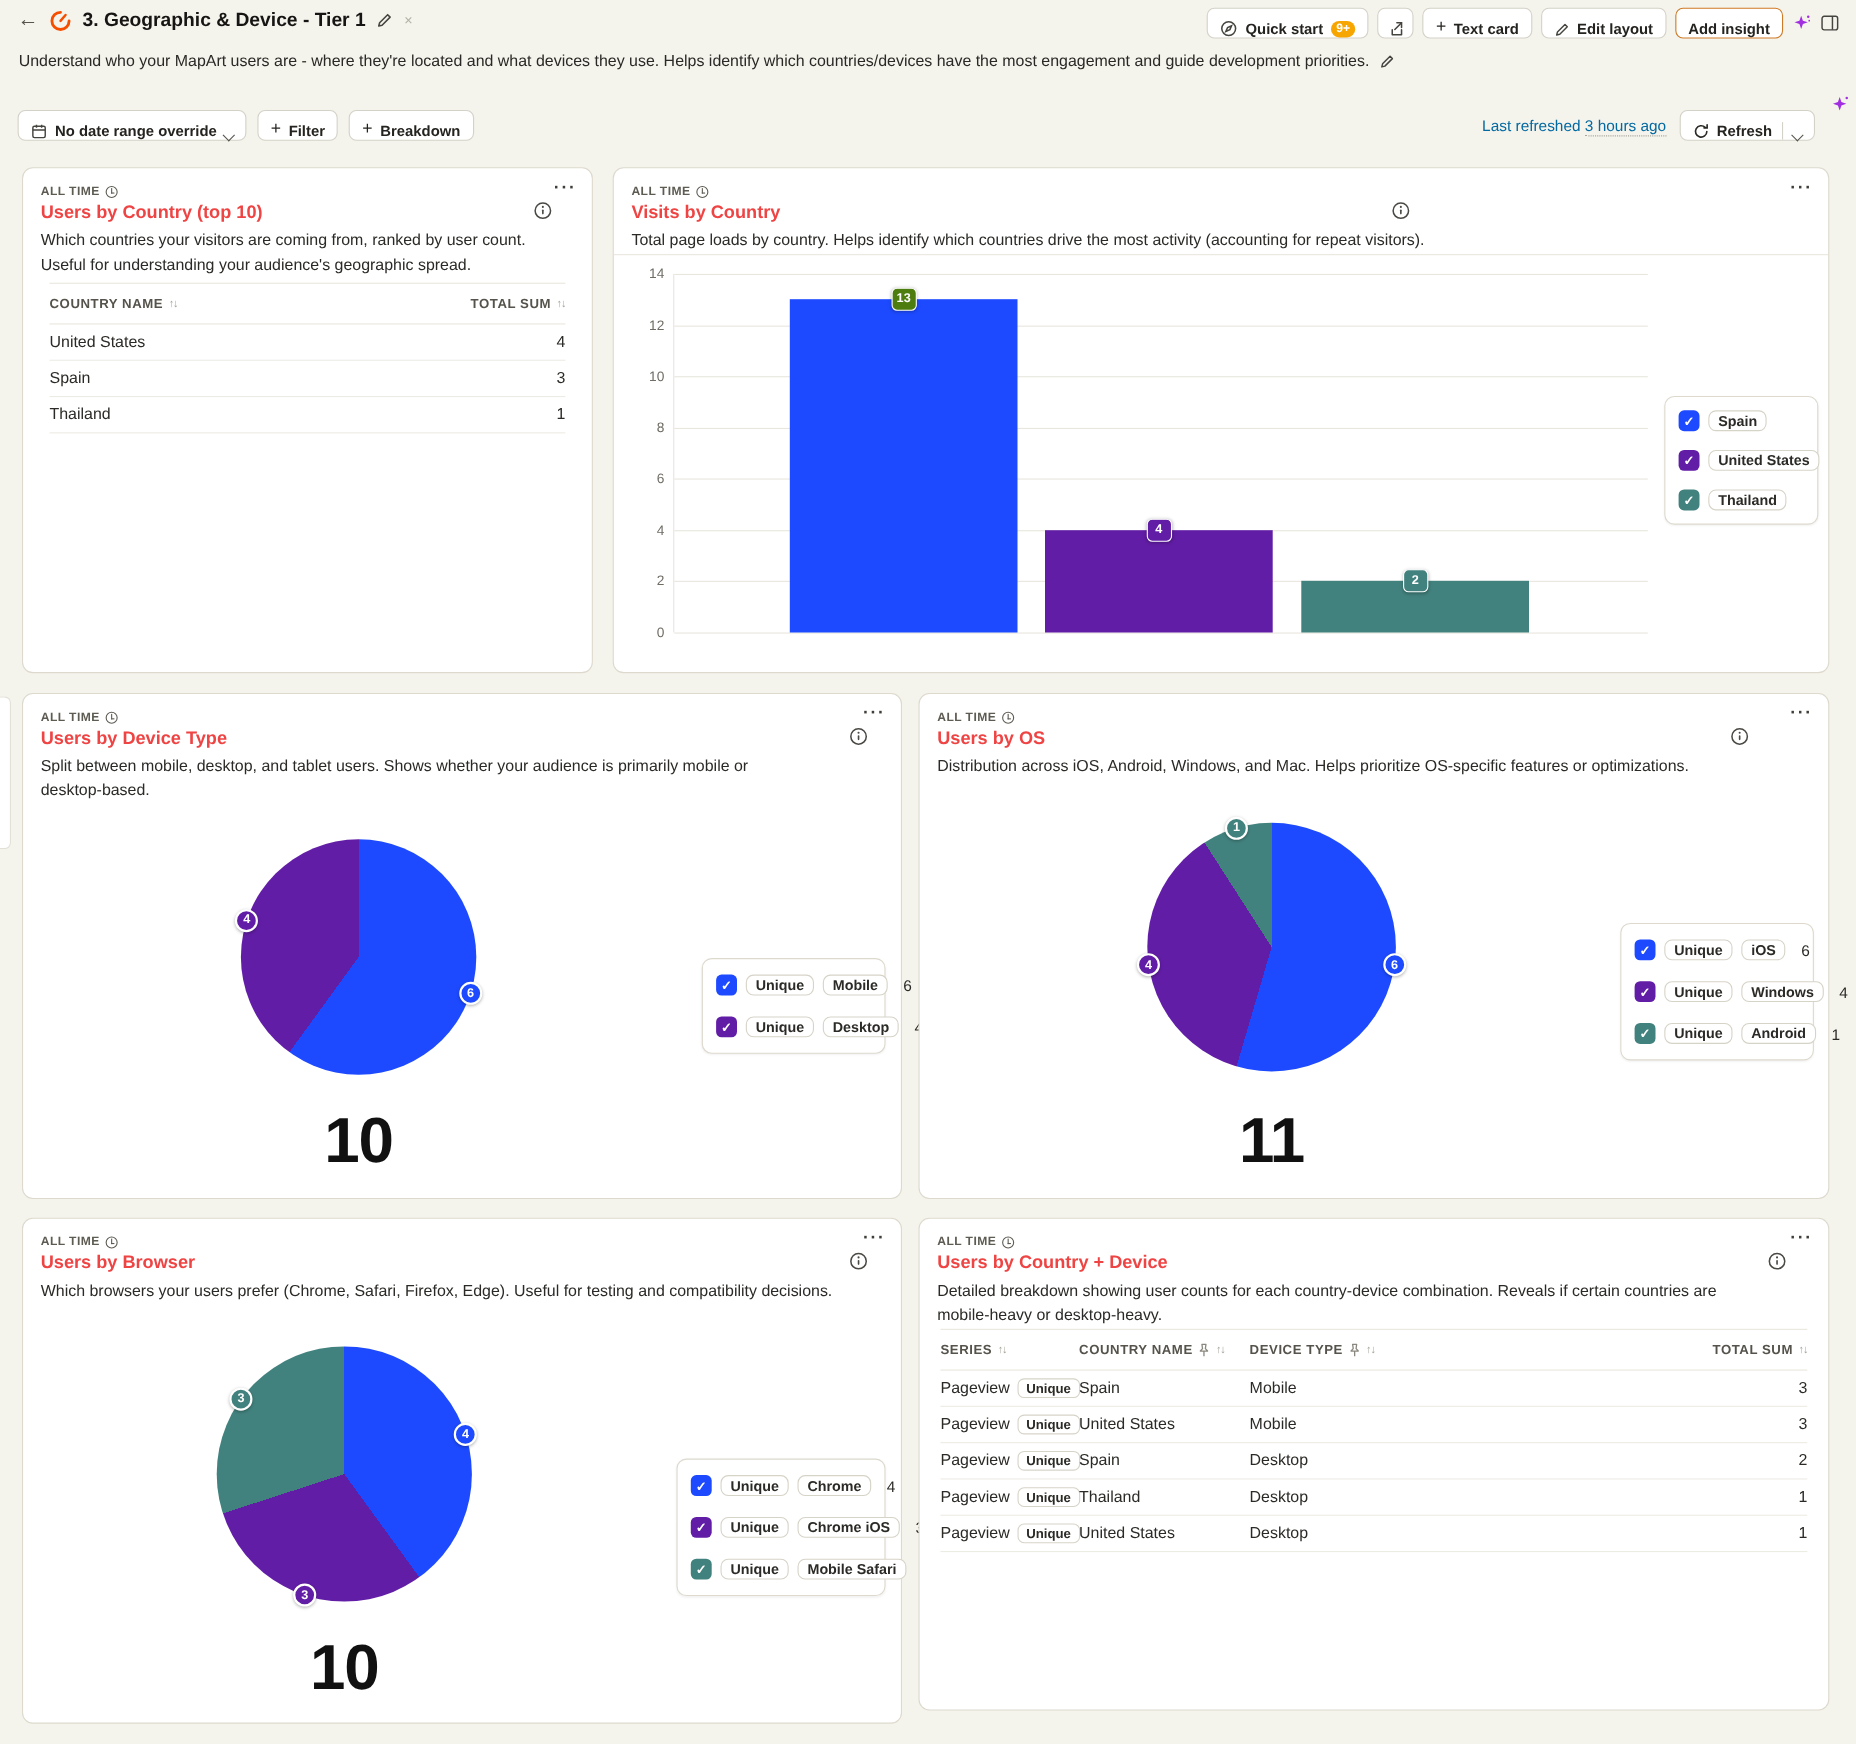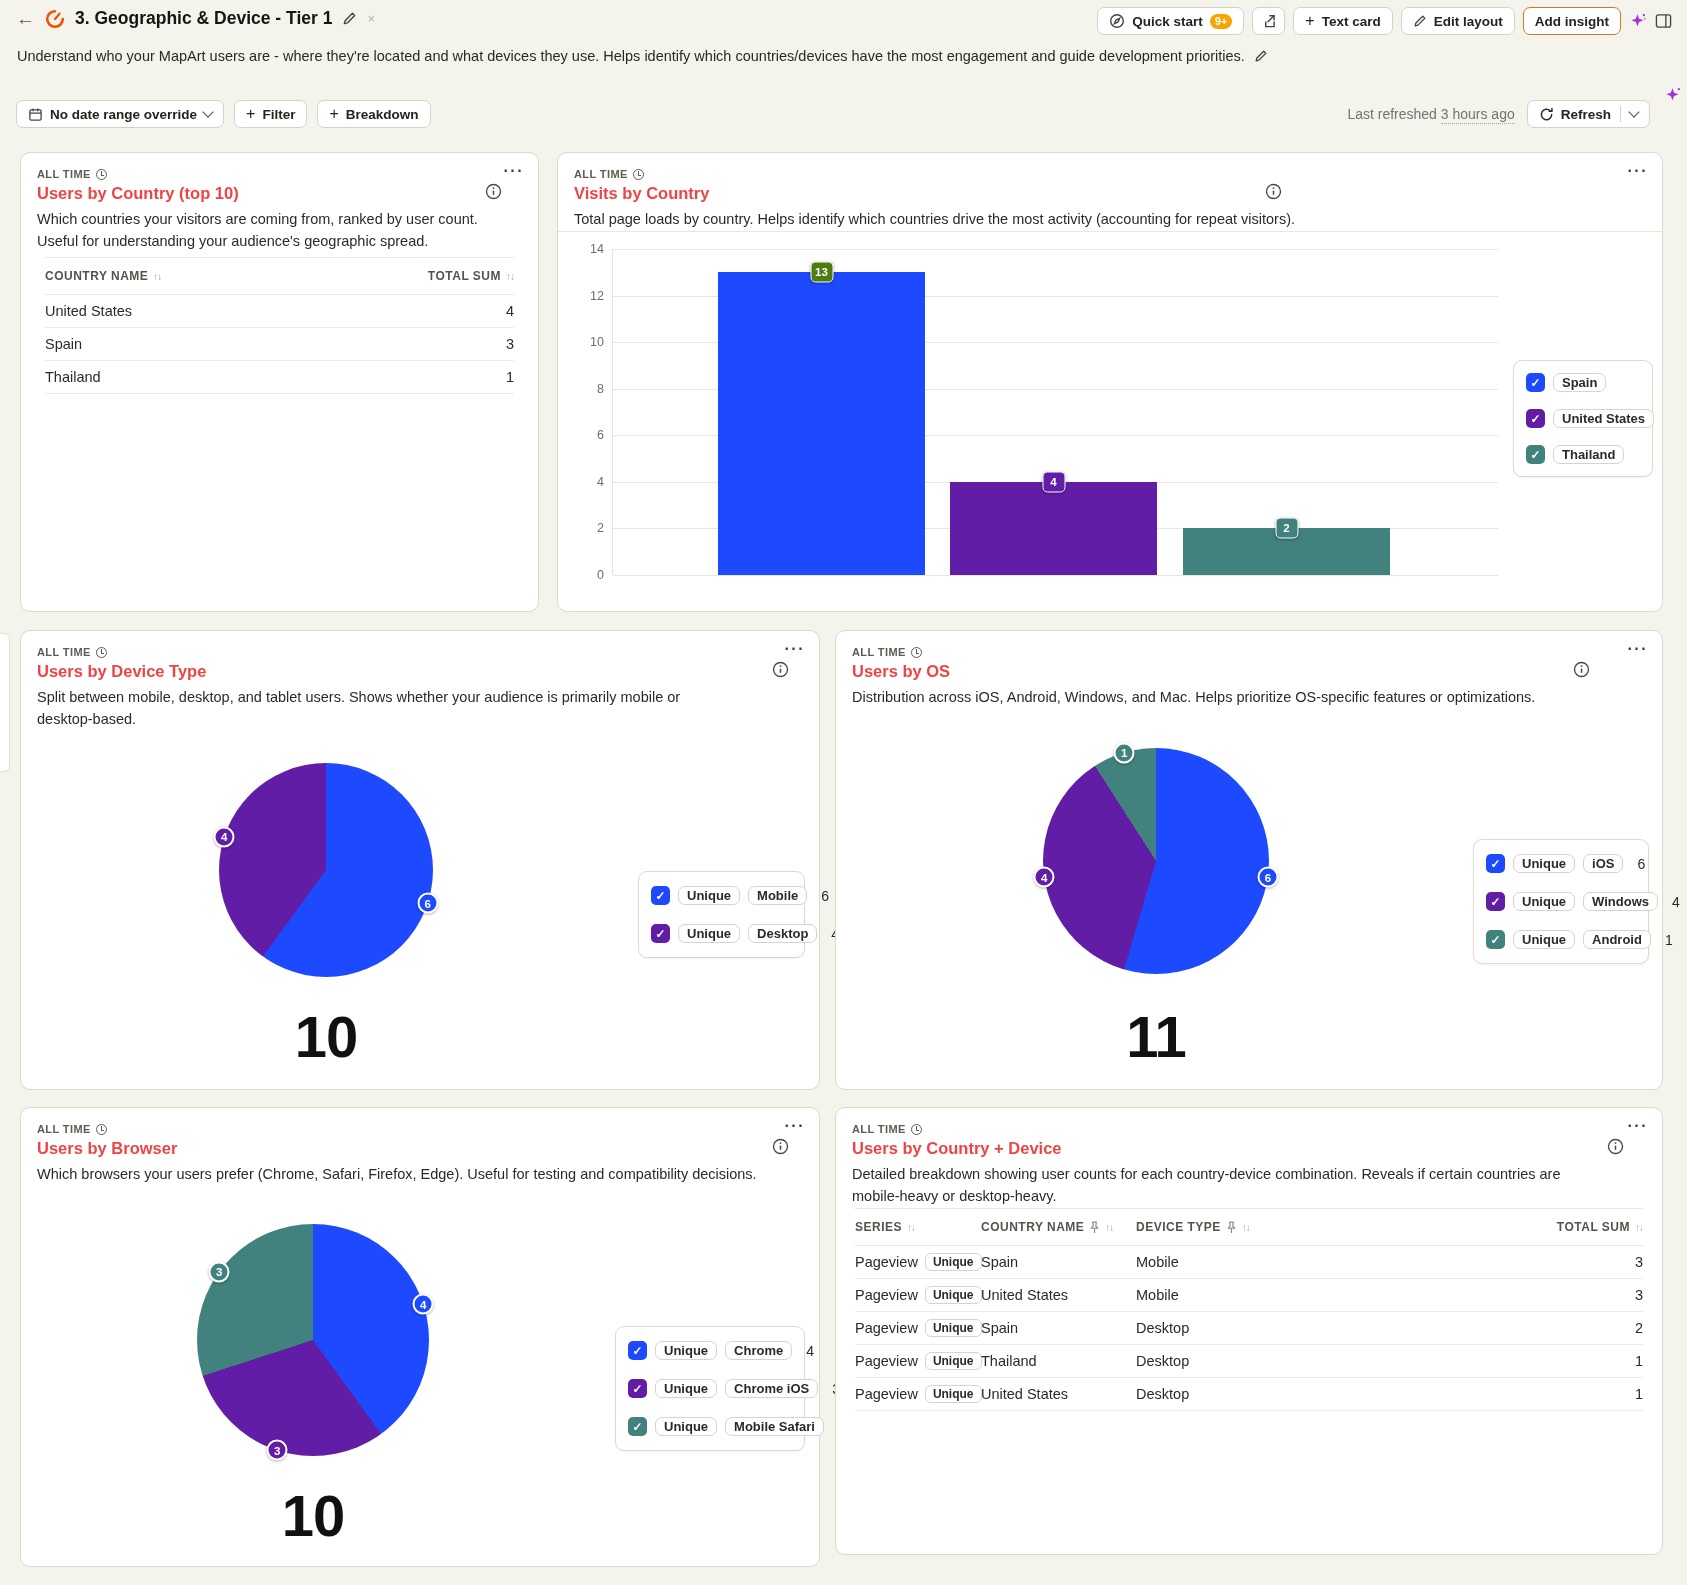--- a/index.html
+++ b/index.html
@@ -5,36 +5,36 @@
   html,body{margin:0;padding:0;background:#f4f3ec}
   .page{position:relative;width:1687px;height:1585px;background:#f4f3ec;
         font-family:"Liberation Sans",sans-serif;color:#1d1f27;overflow:hidden}
 
   
   .topbar-left{position:absolute;left:16px;top:8px;display:flex;align-items:center;gap:10px}
   .topbar-right{position:absolute;right:15px;top:7px;display:flex;align-items:center;gap:8px}
   .back-arrow{font-size:19px;color:#56544c;cursor:pointer;line-height:1}
   .page-title{font-size:17.5px;font-weight:700;color:#161513;white-space:nowrap}
   .title-x{font-size:13px;color:#b3b1a6;cursor:pointer}
-  .btn{display:inline-flex;align-items:center;gap:7px;height:28px;padding:0 11px;background:#fff;
+  .btn{display:inline-flex;align-items:flex-end;gap:7px;height:28px;padding:0 11px;background:#fff;
        border:1px solid #d4d2c8;border-radius:7px;font-size:13.5px;font-weight:600;color:#24231f;
        cursor:pointer;white-space:nowrap;box-sizing:border-box}
   .btn.icon-only{padding:0 8px}
   .btn.add-insight{border:1.5px solid #cf7a26}
   .badge-9{background:#f7a501;color:#fff;font-size:11px;font-weight:700;border-radius:999px;padding:2px 5px;line-height:1}
   .chev{display:inline-block;width:7px;height:7px;border-right:1.7px solid #55534b;
         border-bottom:1.7px solid #55534b;transform:rotate(45deg);margin-top:-4px}
   .icon-btn{cursor:pointer;display:inline-flex;align-items:center}
 
   
   .desc-row{position:absolute;left:17px;top:48px;display:flex;align-items:center;gap:9px;
             font-size:14.5px;color:#2a2925;white-space:nowrap}
   .filter-left{position:absolute;left:16px;top:100px;display:flex;gap:10px}
   .refresh-area{position:absolute;right:37px;top:100px;display:flex;align-items:center;gap:12px}
-  .refreshed-txt{font-size:14px;color:#737373}
+  .refreshed-txt{font-size:14px;color:#0369a1}
   .refreshed-txt .time{border-bottom:1.5px dotted #a8a69c;padding-bottom:1px}
   .vdiv{width:1px;height:16px;background:#d4d2c8;margin:0 2px}
   .sparkle-abs{position:absolute;right:5px;top:86px;cursor:pointer}
 
   
   .card{position:absolute;background:#fff;border:1px solid #ddd9cd;border-radius:10px;box-sizing:border-box}
   .card-tag{position:absolute;left:16px;top:15px;font-size:11px;font-weight:700;letter-spacing:.4px;
             color:#5d5b52;display:flex;align-items:center;gap:5px}
   .clock-ic{width:11px;height:11px;border:1.2px solid #5d5b52;border-radius:50%;position:relative;box-sizing:border-box}
   .clock-ic::after{content:"";position:absolute;left:4px;top:1.5px;width:2.5px;height:3.5px;

